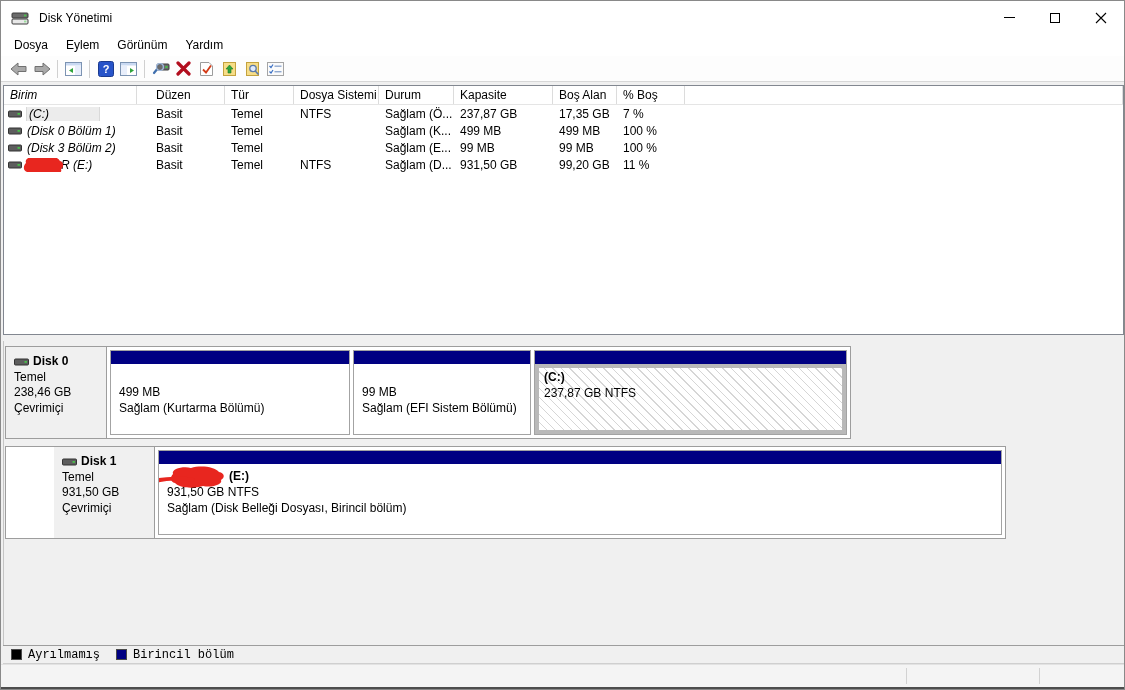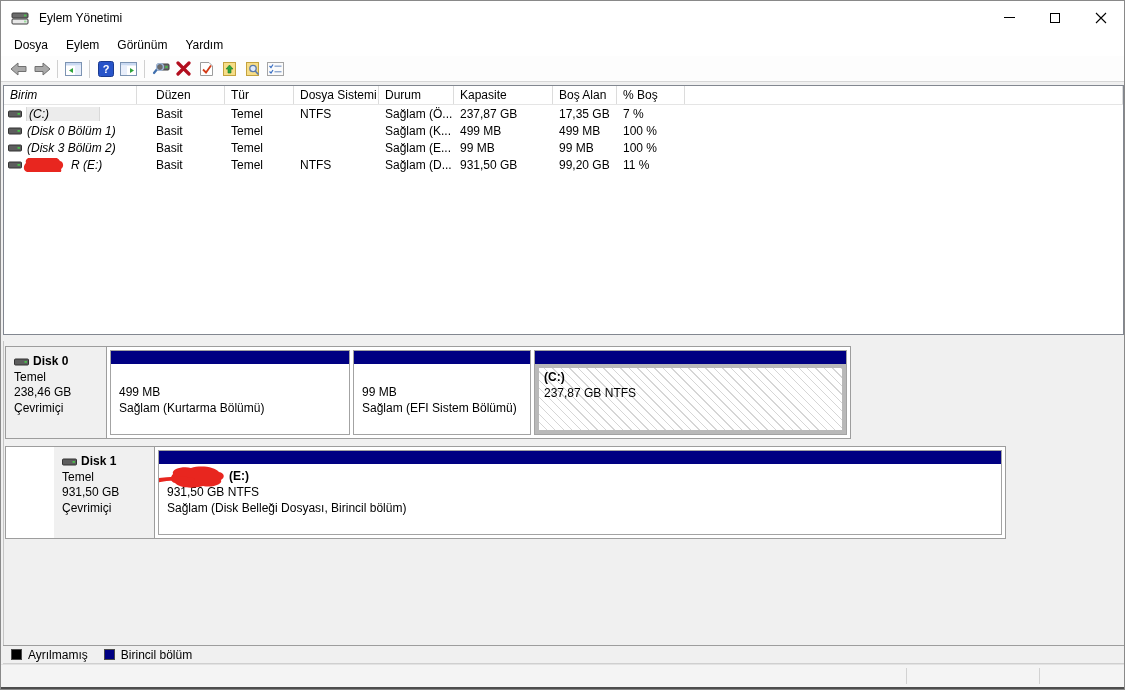--- a/index.html
+++ b/index.html
@@ -47,21 +47,21 @@
   .part-stripe { height:13px; background:#000082; flex:0 0 auto; }
   .part-body { flex:1; padding:4px 8px; line-height:16px; position:relative; }
   .part.selected .part-body { border:4px solid #b9b9b9; padding:1px 5px;
       background:repeating-linear-gradient(45deg,#ffffff,#ffffff 5px,#d6d6d6 5px,#d6d6d6 6px); }
   .pt-title { font-weight:bold; height:16px; position:relative; }
   .pt-title .t-text { margin-left:0; }
   .pt-title.with-blob .t-text { margin-left:62px; }
   .blob-inline { position:absolute; left:-14px; top:-3px; }
 
   
-  .legend { position:absolute; top:644px; left:2px; width:1121px; height:19px; background:#f0f0f0; border-top:1px solid #9d9d9d; border-bottom:1px solid #cfcfcf; display:flex; align-items:center; padding-left:8px; gap:6px; }
+  .legend { position:absolute; top:644px; left:2px; width:1121px; height:19px; background:#f0f0f0; border-top:1px solid #9d9d9d; border-bottom:1px solid #cfcfcf; display:flex; align-items:center; padding-left:8px; gap:6px;font-family:Liberation Mono, monospace; }
   .lg-sq { width:11px; height:11px; display:inline-block; border:1px solid #4a4a4a; }
   .lg-label { margin-right:10px; }
 
   
   .statusbar { position:absolute; top:663px; left:0; width:1125px; height:23px; background:#f4f4f4; border-top:1px solid #e2e2e2; }
   .sb-sep { position:absolute; top:3px; bottom:3px; width:1px; background:#d2d2d2; }
   .bottom-strip { position:absolute; top:686px; left:0; width:1125px; height:4px; background:#4d4d4d; }
   svg { display:block; }
 </style>
 </head>
@@ -71,21 +71,21 @@
 
   <div class="titlebar">
     <span class="app-icon">
       <svg width="20" height="16" viewBox="0 0 20 16">
         <rect x="1" y="3" width="16" height="5" rx="1" fill="#6b6b6b" stroke="#3c3c3c"></rect>
         <rect x="13" y="4.6" width="2.4" height="1.8" fill="#49c24a"></rect>
         <rect x="1" y="9" width="16" height="5" rx="1" fill="#e8e8e8" stroke="#3c3c3c"></rect>
         <rect x="13" y="10.6" width="2.4" height="1.8" fill="#9adf9b"></rect>
       </svg>
     </span>
-    <span class="title-text">Eylem Yönetimi</span>
+    <span class="title-text">Disk Yönetimi</span>
     <div class="win-controls">
       <div class="win-btn">
           <span class="glyph-min"></span>
         </div>
       <div class="win-btn">
           <span class="glyph-max"></span>
         </div>
       <div class="win-btn">
         <svg width="12" height="12" viewBox="0 0 12 12">
             <path d="M1,1 L11,11 M11,1 L1,11" stroke="#000" stroke-width="1.1"></path>
@@ -251,21 +251,21 @@
     </div>
 
     <div class="lv-row">
       <div class="lv-c c0 vol-cell">
         <span class="disk-glyph">
             <svg width="14" height="8" viewBox="0 0 14 8">
               <rect x="0.5" y="1" width="13" height="6" rx="1" fill="#5d5d5d" stroke="#333"></rect>
               <rect x="9.5" y="3" width="2.4" height="1.8" fill="#49c24a"></rect>
             </svg>
           </span>
-        <span style="margin-left:44px;">R (E:)</span>
+        <span style="margin-left:34px;">R (E:)</span>
         <span class="redact-blob">
           <svg width="44" height="25" viewBox="0 0 44 25">
             <path d="M5,9 C3,4 12,1 18,3 C26,0 36,2 39,7 C43,8 43,13 40,15 C42,19 34,23 27,21 C20,24 9,23 6,18 C2,17 2,12 5,9 Z" fill="#e8261f"></path>
           </svg>
         </span>
       </div>
       <div class="lv-c c1">Basit</div>
       <div class="lv-c c2">Temel</div>
       <div class="lv-c c3">NTFS</div>
       <div class="lv-c c4">Sağlam (D...</div>

